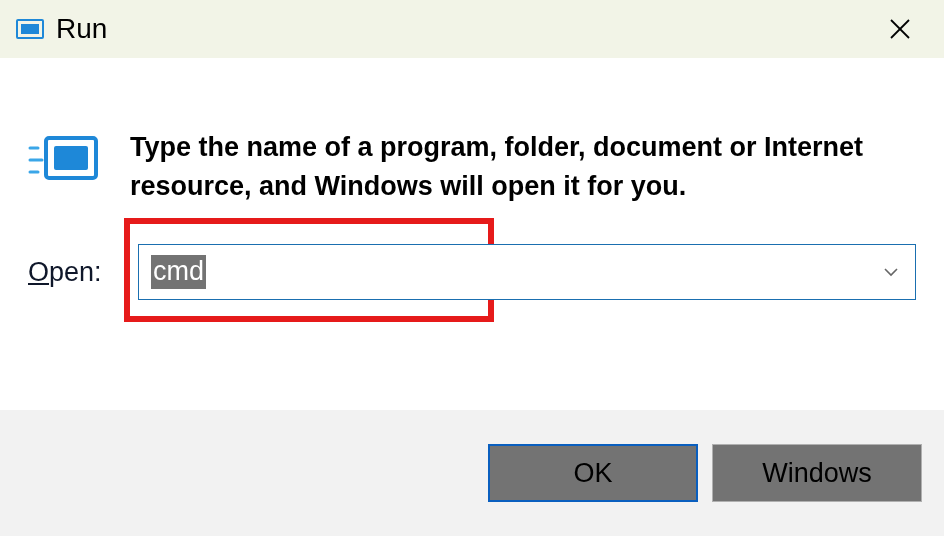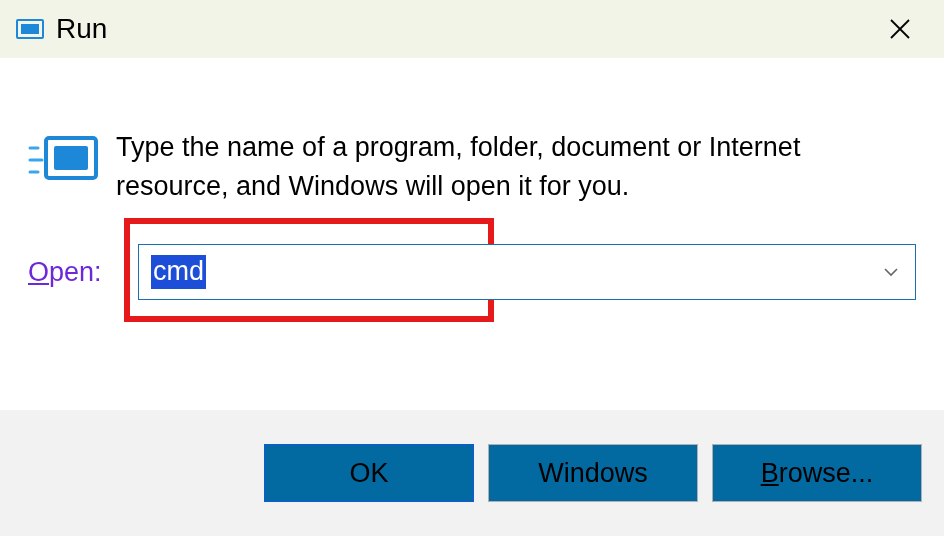--- a/index.html
+++ b/index.html
@@ -46,24 +46,25 @@
       align-items: center;
       justify-content: center;
       cursor: pointer;
     }
     .content {
       padding: 28px 28px 0 28px;
     }
     .description-row {
       display: flex;
       align-items: flex-start;
-      gap: 16px;
+      gap: 30px;
       padding-top: 42px;
       padding-bottom: 36px;
       padding-left: 0px;
+      font-weight: bold;
     }
     .run-icon-large {
       width: 72px;
       height: 56px;
       flex-shrink: 0;
       margin-top: 4px;
     }
     .description-text {
       font-size: 27px;
       line-height: 1.45;
@@ -71,21 +72,21 @@
       padding-right: 30px;
     }
     .input-row {
       display: flex;
       align-items: center;
       gap: 28px;
       margin-top: 2px;
     }
     .open-label {
       font-size: 27px;
-      color: #6d28d9;
+      color: #0f172a;
       min-width: 82px;
     }
     .open-label .underline-letter {
       text-decoration: underline;
     }
     .combo-wrapper {
       position: relative;
       flex: 1;
     }
     .highlight-box {
@@ -103,21 +104,21 @@
       border: 1px solid #1a6fb0;
       background: #fff;
       display: flex;
       align-items: center;
       padding: 0 12px;
       position: relative;
     }
     .combobox-text {
       font-size: 27px;
       color: #fff;
-      background: #1d4ed8;
+      background: #737373;
       padding: 0 2px;
       line-height: 1.25;
     }
     .combobox-chevron {
       position: absolute;
       right: 14px;
       top: 50%;
       transform: translateY(-50%);
       width: 20px;
       height: 20px;
@@ -135,21 +136,21 @@
       background: #f2f2f2;
       display: flex;
       align-items: center;
       justify-content: flex-end;
       gap: 14px;
       padding-right: 22px;
     }
     .dlg-button {
       width: 210px;
       height: 58px;
-      background: #0369a1;
+      background: #737373;
       border: 1px solid #b0b0b0;
       font-size: 27px;
       display: flex;
       align-items: center;
       justify-content: center;
       cursor: pointer;
       color: #000;
     }
     .dlg-button.primary {
       border: 2px solid #0a5fbf;
@@ -207,16 +208,13 @@
   </div>
 </div>
 
 <div class="button-bar">
   <div class="dlg-button primary">
     <span>OK</span>
   </div>
   <div class="dlg-button">
     <span>Windows</span>
   </div>
-  <div class="dlg-button">
-    <span><span class="underline-letter">B</span><span>rowse...</span></span>
-  </div>
 </div>
 
 </body></html>

